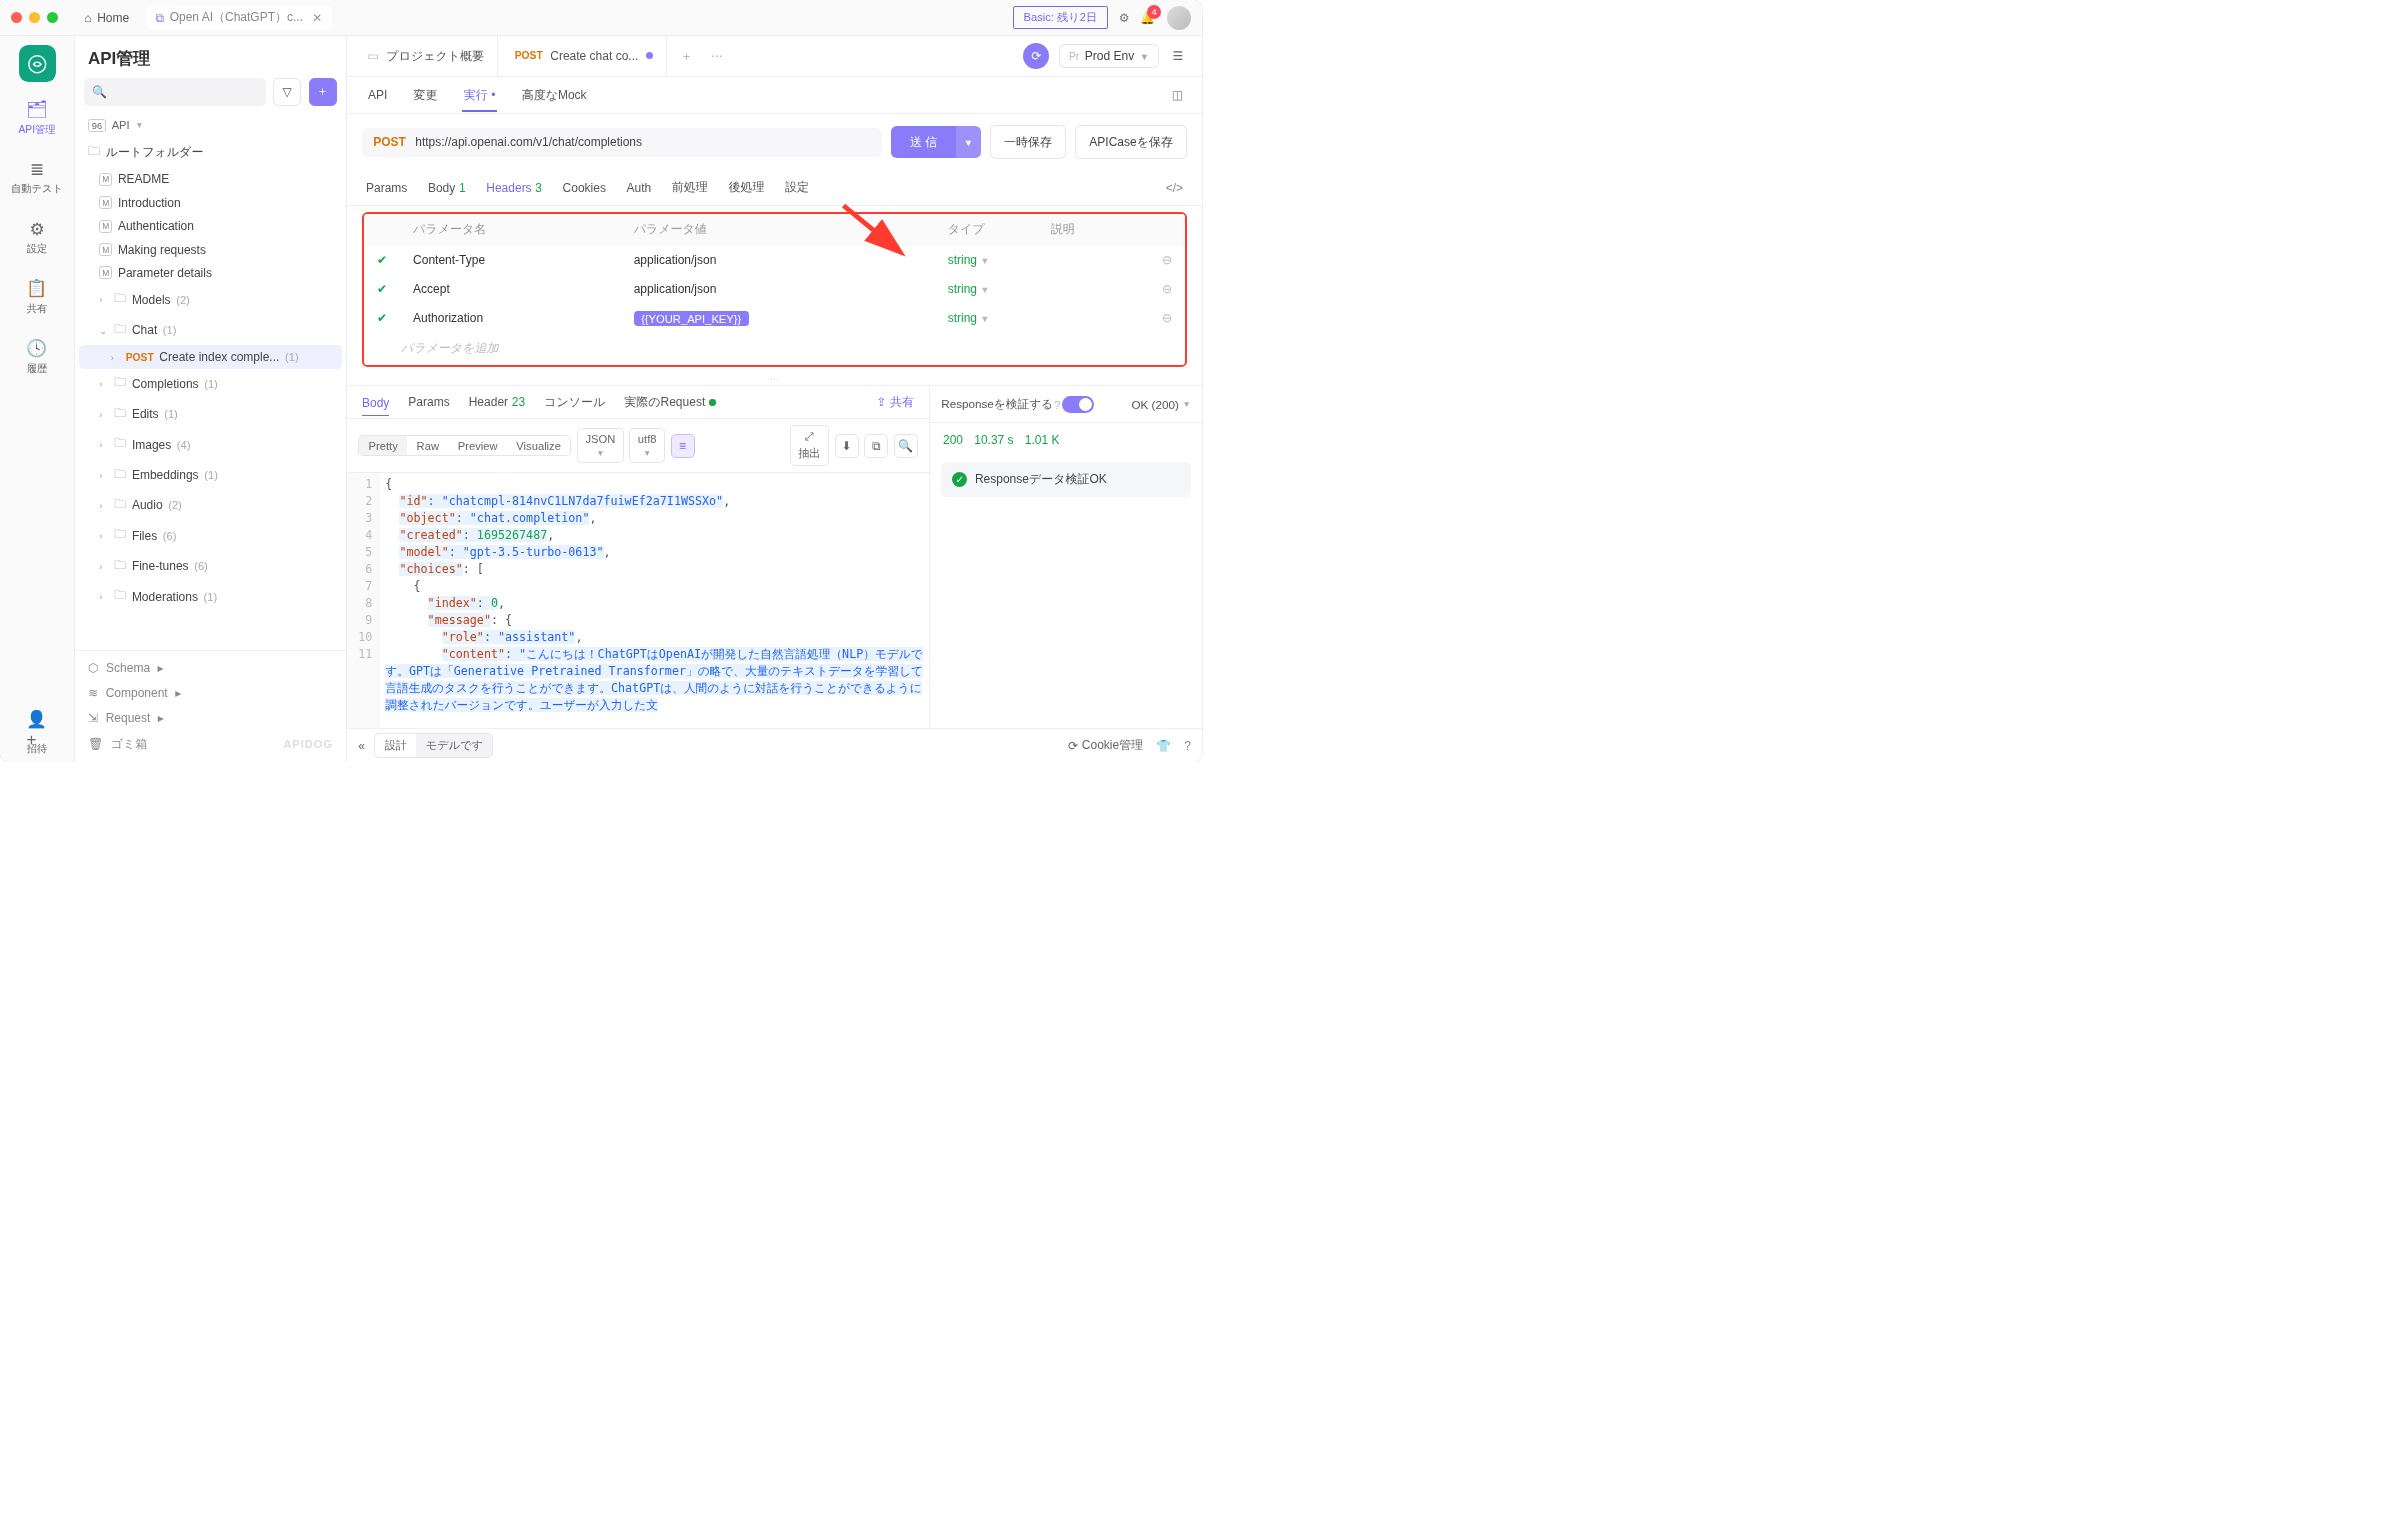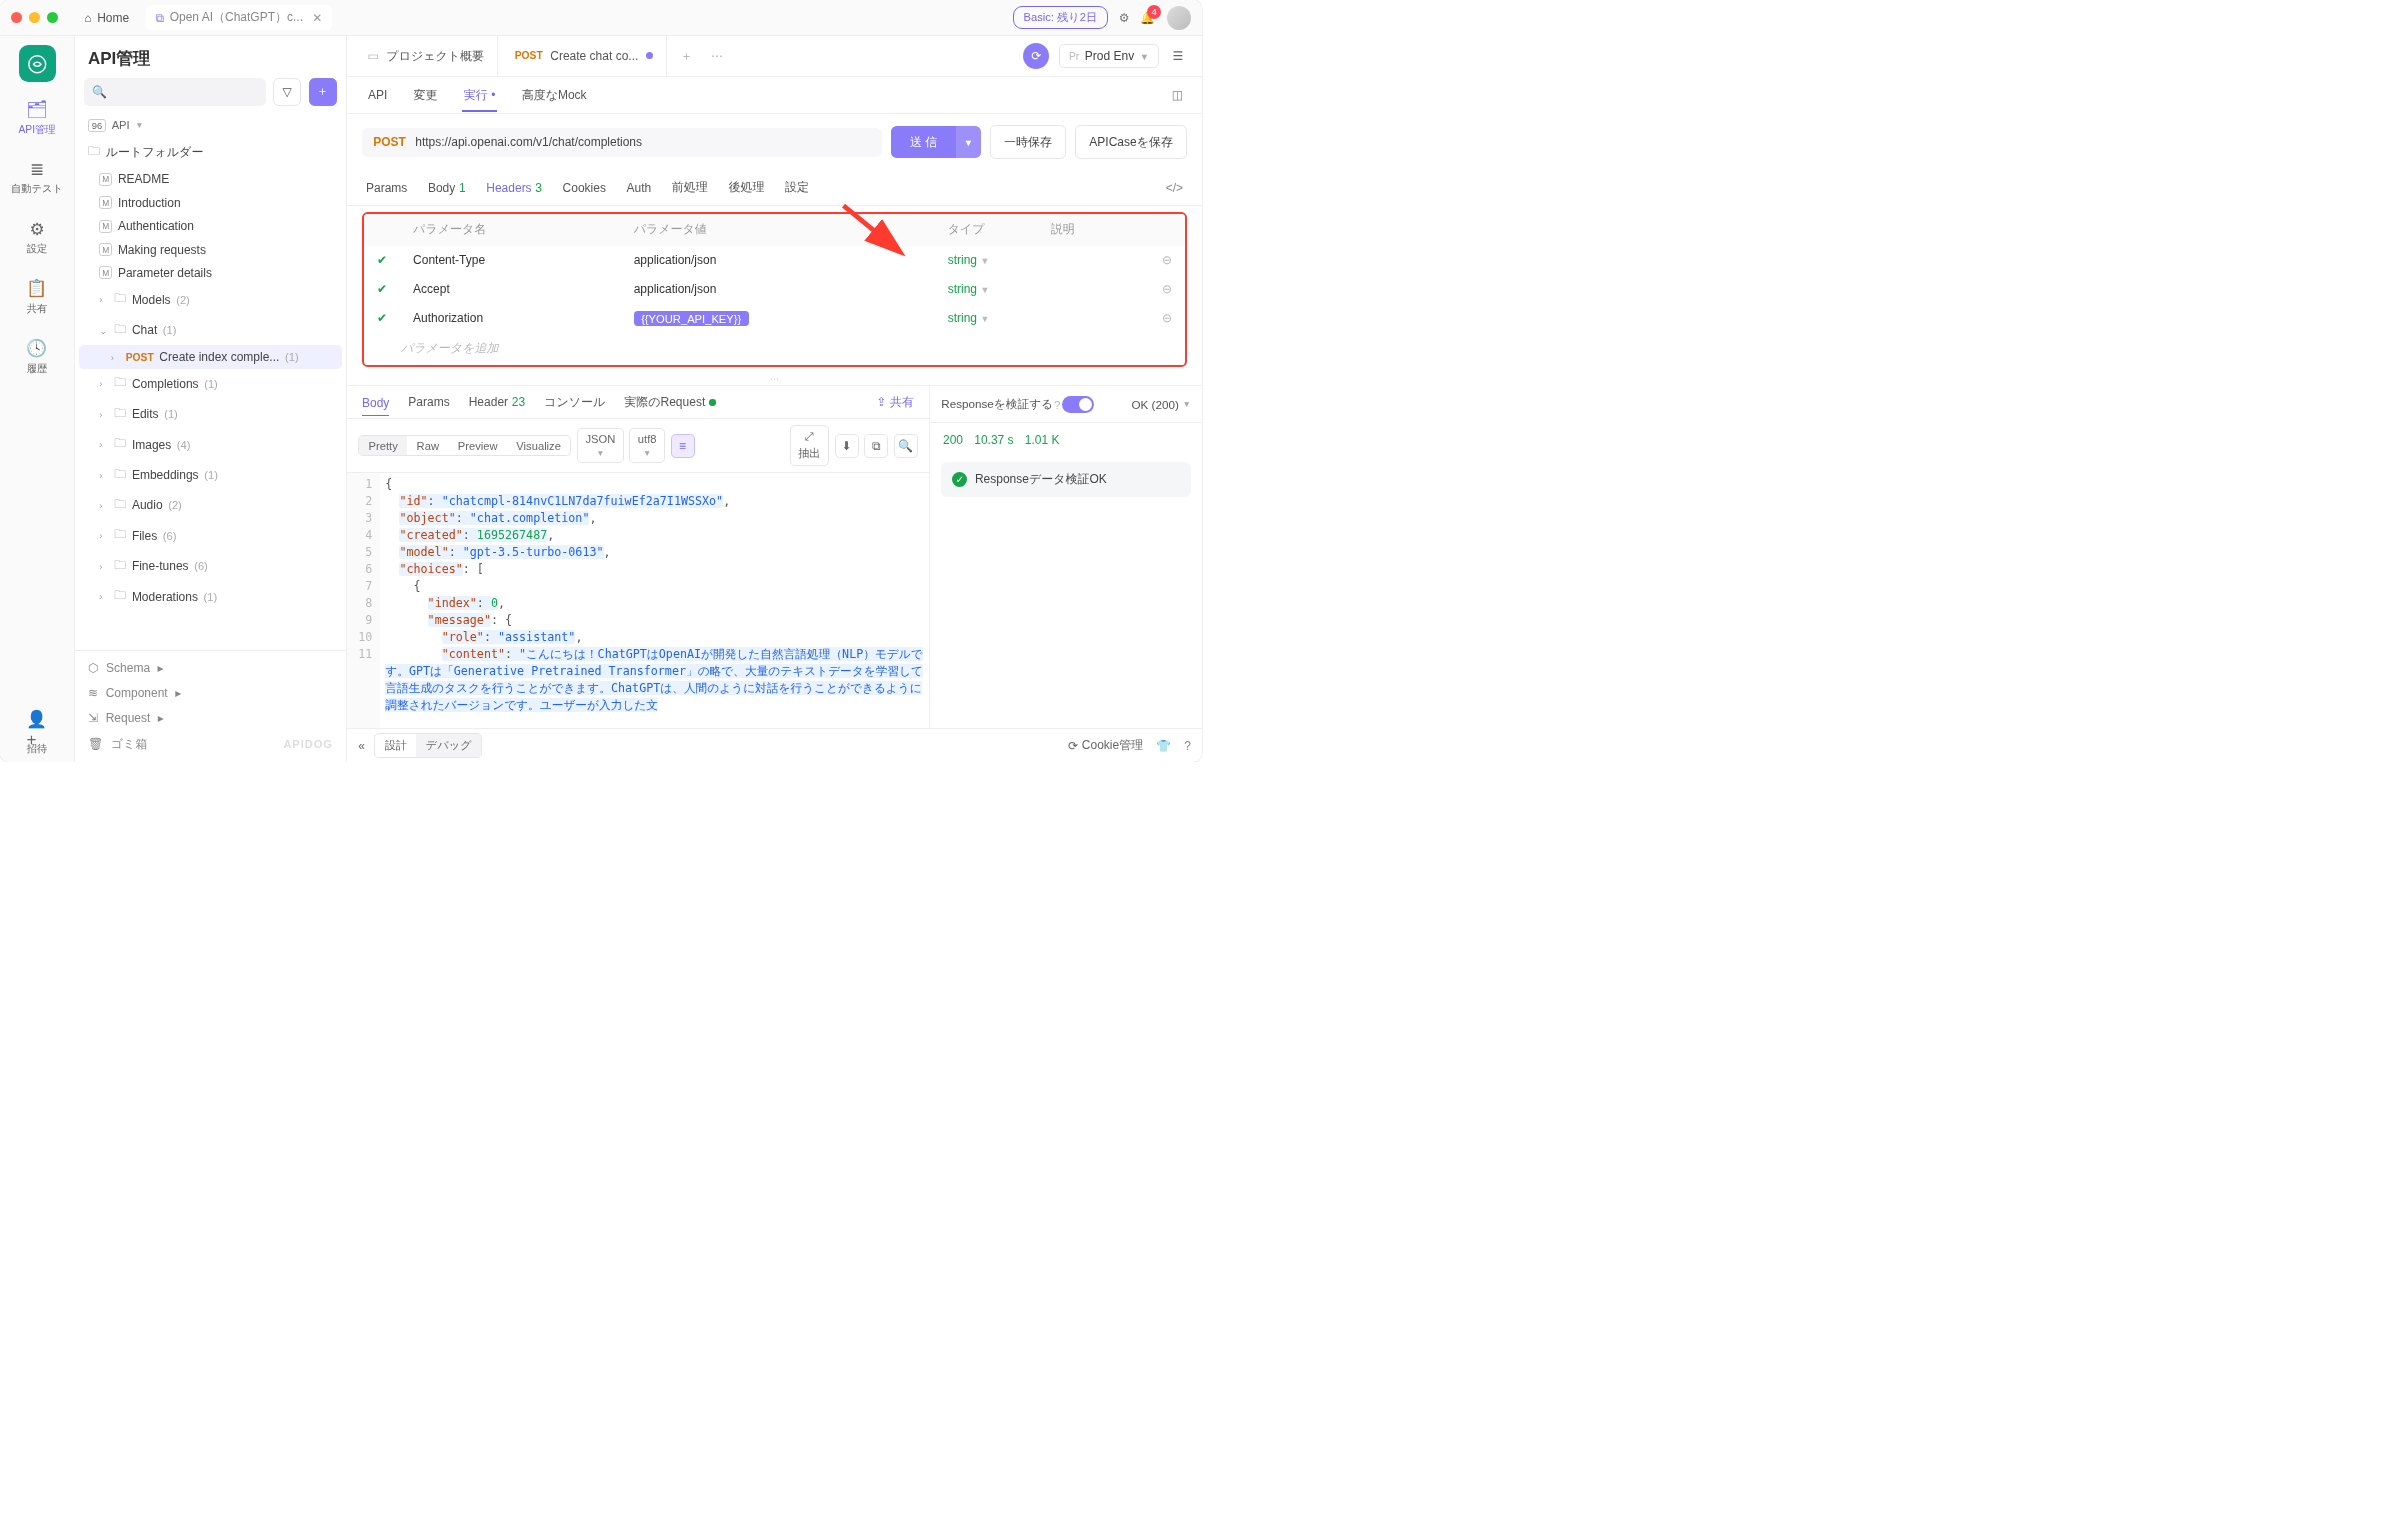--- a/index.html
+++ b/index.html
@@ -8,21 +8,21 @@
 
 
 .titlebar { height: 36px; display: flex; align-items: center; padding: 0 11.2px; border-bottom: 0.9px solid #eee; background: #fafafa; }
 .traffic { display: flex; gap: 6.6px; margin-right: 17px; }
 .dot { width: 11.2px; height: 11.2px; border-radius: 50%; }
 .dot.red { background: #ff5f57; } .dot.yellow { background: #febc2e; } .dot.green { background: #28c840; }
 .home-btn { display: flex; align-items: center; gap: 5.6px; padding: 3.7px 9.4px; cursor: pointer; color: #555; }
 .title-tab { display: flex; align-items: center; gap: 5.6px; padding: 3.7px 9.4px; background: #fff; border-radius: 5.6px; margin-left: 7.5px; color: #888; }
 .title-tab .close { margin-left: 3.7px; color: #999; }
 .titlebar-right { margin-left: auto; display: flex; align-items: center; gap: 11.2px; }
-.badge-plan { border: 1.4px solid #7368f0; color: #7368f0; padding: 2.8px 9.4px; border-radius: 9px; font-size: 11.2px; }
+.badge-plan { border: 1.4px solid #7368f0; color: #7368f0; padding: 2.8px 9.4px; border-radius: 2px; font-size: 11.2px; }
 .bell-wrap { position: relative; }
 .noti-badge { position: absolute; top: -5.6px; right: -5.6px; background: #ff4757; color: #fff; border-radius: 50%; font-size: 9.4px; width: 14px; height: 14px; display: flex; align-items: center; justify-content: center; }
 .avatar { width: 24px; height: 24px; border-radius: 50%; background: linear-gradient(135deg,#ddd,#bbb); }
 
 
 .body { flex: 1; display: flex; min-height: 0; }
 
 
 .rail { width: 75px; border-right: 0.9px solid #eee; display: flex; flex-direction: column; align-items: center; padding-top: 9.4px; gap: 11.2px; background: #fafafa; }
 .rail-logo { width: 37px; height: 37px; background: #10a37f; border-radius: 9.4px; display: flex; align-items: center; justify-content: center; }
@@ -562,21 +562,21 @@
             <span class="ok-dot">✓</span>
             <span>Responseデータ検証OK</span>
           </div>
         </div>
       </div>
 
       <div class="footer">
         <span class="collapse">«</span>
         <div class="seg2">
           <span>設計</span>
-          <span class="active">デバッグ</span>
+          <span class="active">モデルです</span>
         </div>
         <div class="footer-right">
           <span style="display:flex;gap:3.7px;align-items:center;cursor:pointer">
               <span>⟳</span>
               <span>Cookie管理</span>
             </span>
           <span style="cursor:pointer;color:#888">👕</span>
           <span style="cursor:pointer;color:#888">?</span>
         </div>
       </div>

